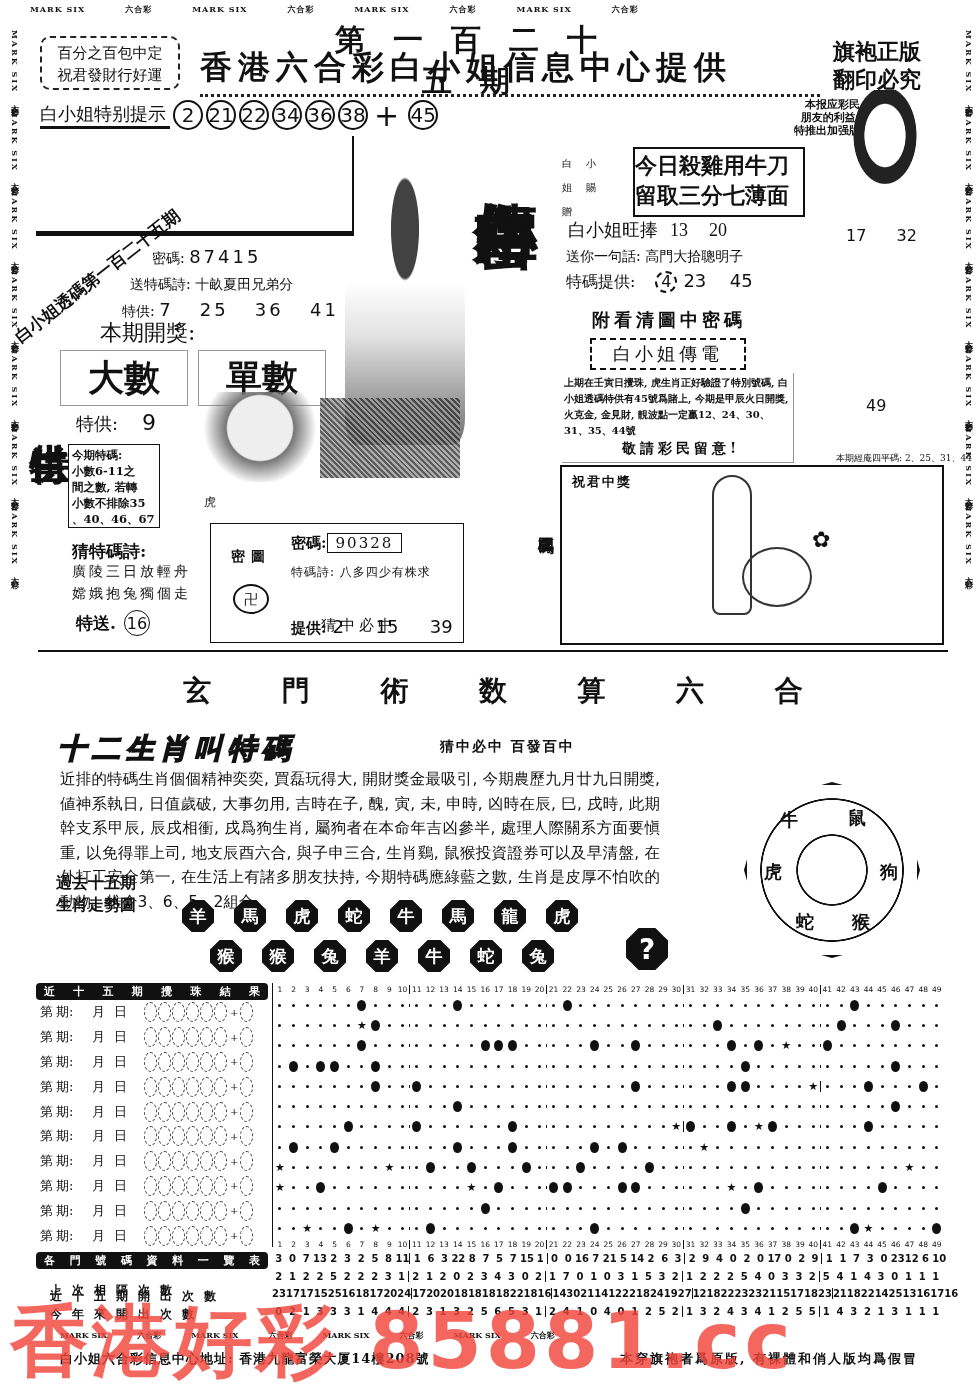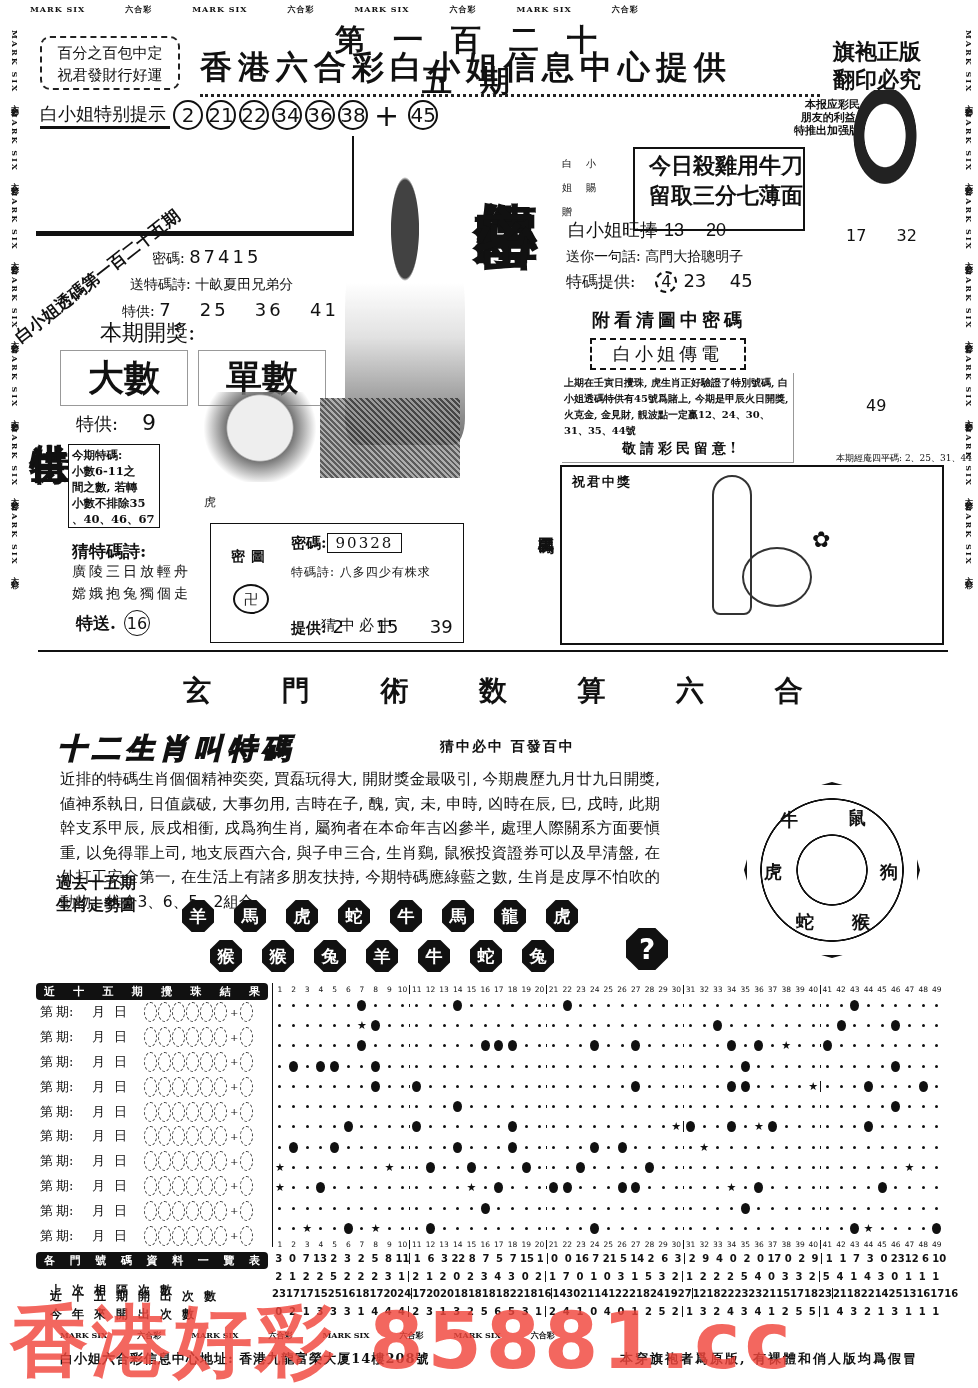--- a/index.html
+++ b/index.html
@@ -60,23 +60,23 @@
   .mima-prov { left: 80px; top: 60px; font-size: 15px; font-weight: bold; margin-top: 32px; }
   .mima-prov .n { font-family: "DejaVu Sans", sans-serif; font-weight: normal; font-size: 18px; word-spacing: 10px; margin-left: 6px; }
   .mima-foot { left: 110px; top: 92px; font-size: 15px; letter-spacing: 4px; }
 
   
   .vcall { left: 474px; top: 152px; width: 80px; font-size: 64px; font-weight: bold; line-height: 96px; text-align: center; writing-mode: vertical-rl; }
   .vcall-small { left: 536px; top: 525px; width: 22px; font-size: 16px; line-height: 24px; writing-mode: vertical-rl; font-weight: bold; }
 
   
   .gift-label { left: 562px; top: 152px; width: 60px; font-size: 10px; line-height: 24px; letter-spacing: 14px; }
-  .gift-box { left: 633px; top: 147px; width: 172px; height: 84px; border: 2px solid #111; font-size: 22px; font-weight: bold; line-height: 30px; text-align: right; padding-top: 2px; font-family: "DejaVu Sans", sans-serif; }
+  .gift-box { left: 633px; top: 147px; width: 172px; height: 70px; border: 2px solid #111; font-size: 22px; font-weight: bold; line-height: 30px; text-align: left; padding-top: 2px; font-family: "DejaVu Sans", sans-serif; }
   .wang { left: 568px; top: 218px; font-size: 18px; white-space: nowrap; }
-  .wang .n { font-family: Liberation Sans, sans-serif; margin-left: 6px; word-spacing: 6px; }
+  .wang .n { font-family: Liberation Serif, serif; margin-left: 12px; word-spacing: 6px; }
   .sentence { left: 566px; top: 248px; font-size: 14px; white-space: nowrap; }
   .special-prov { left: 566px; top: 270px; font-size: 16px; white-space: nowrap; }
   .special-prov .ball4 { display: inline-flex; width: 22px; height: 22px; border: 2px dashed #111; border-radius: 50%; align-items: center; justify-content: center; font-size: 16px; margin-left: 20px; font-family: "DejaVu Sans", sans-serif; }
   .special-prov .n { font-family: "DejaVu Sans", sans-serif; font-size: 18px; word-spacing: 6px; margin-left: 6px; }
   .see-clear { left: 592px; top: 308px; font-size: 18px; font-weight: bold; letter-spacing: 4px; }
   .fax-box { left: 590px; top: 338px; width: 156px; height: 32px; border: 2px dashed #111; font-size: 18px; text-align: center; line-height: 28px; letter-spacing: 4px; }
   .notice-box { left: 562px; top: 373px; width: 232px; height: 90px; border-right: 1px solid #999; border-bottom: 1px solid #999; font-size: 10px; line-height: 16px; padding: 2px; font-weight: bold; }
   .notice-foot { left: 622px; top: 440px; font-size: 14px; letter-spacing: 4px; font-weight: bold; }
   .girl-photo { left: 830px; top: 90px; width: 110px; height: 130px; background: radial-gradient(ellipse at 50% 35%, #fff 0 26%, #222 27% 40%, transparent 41%); }
   .num-1732 { left: 846px; top: 226px; font-size: 16px; font-family: "DejaVu Sans", sans-serif; word-spacing: 10px; }

